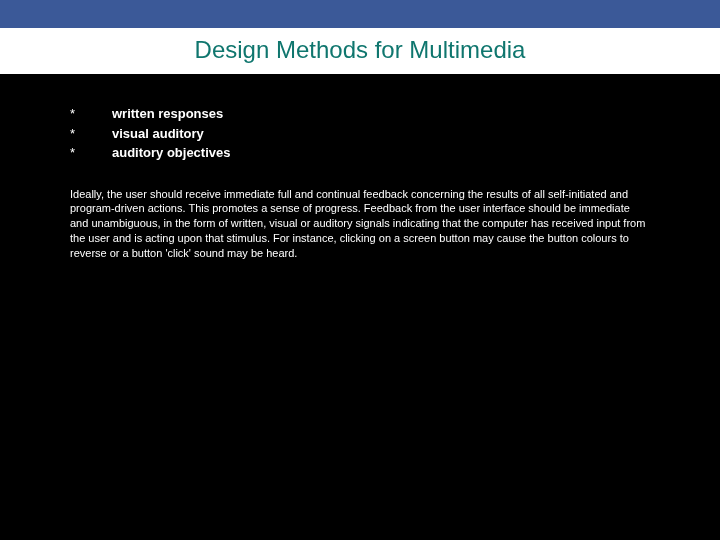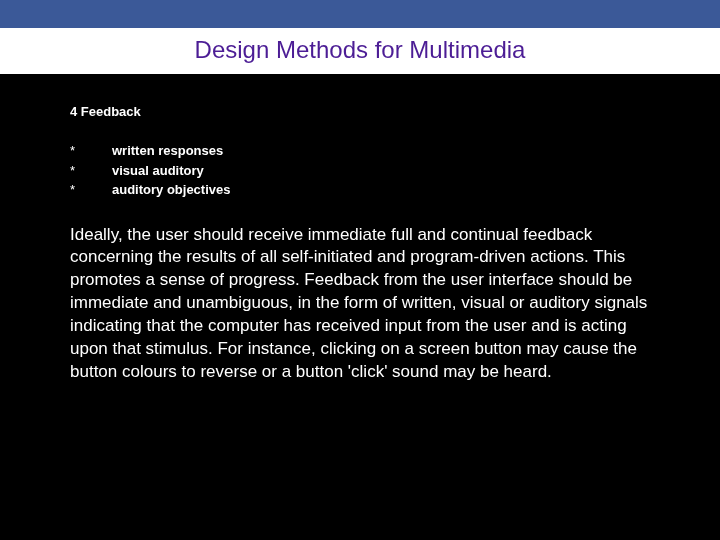--- a/index.html
+++ b/index.html
@@ -20,21 +20,21 @@
       background-color: #3b5998;
     }
     .title-section {
       background-color: #ffffff;
       padding: 8px 0 10px 0;
       text-align: center;
     }
     .title {
       font-size: 24px;
       font-weight: normal;
-      color: #4c1d95;
+      color: #0f766e;
       font-family: Arial, Helvetica, sans-serif;
     }
     .content {
       padding: 30px 70px 0 70px;
       color: #ffffff;
     }
     .section-heading {
       font-size: 13px;
       font-weight: bold;
       margin-bottom: 22px;
@@ -58,35 +58,34 @@
     }
     .bullet-marker {
       width: 42px;
       flex-shrink: 0;
     }
     .bullet-text {
       flex: 1;
       font-weight: bold;
     }
     .body-paragraph {
-      font-size: 17px;
+      font-size: 11px;
       line-height: 1.35;
     }
   </style>
 </head>
 <body>
 
 <div class="header-bar"></div>
 
 <div class="title-section">
   <h1 class="title">Design Methods for Multimedia</h1>
 </div>
 
 <div class="content">
-  <div class="sub-heading">4 Feedback</div>
 
   <div class="bullet-list">
     <div class="bullet-row">
       <span class="bullet-marker">*</span>
       <span class="bullet-text">written responses</span>
     </div>
     <div class="bullet-row">
       <span class="bullet-marker">*</span>
       <span class="bullet-text">visual auditory</span>
     </div>

